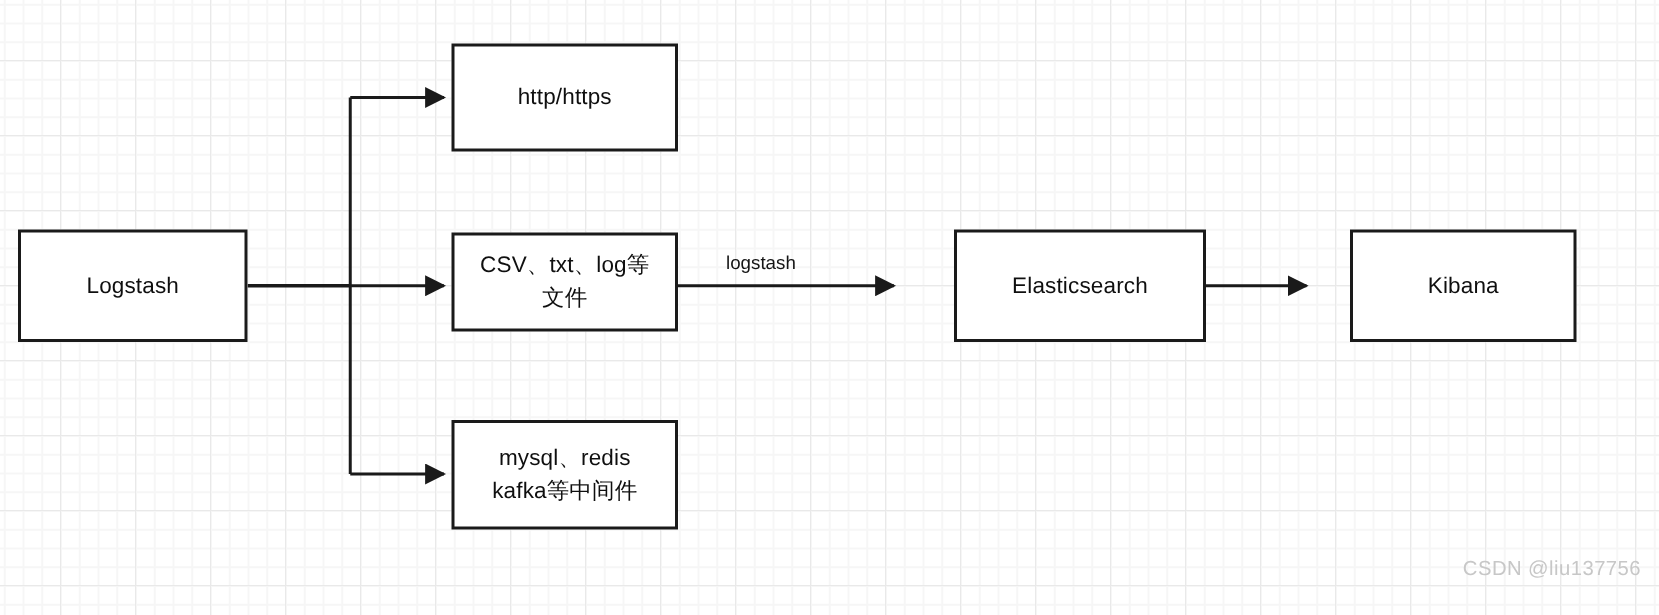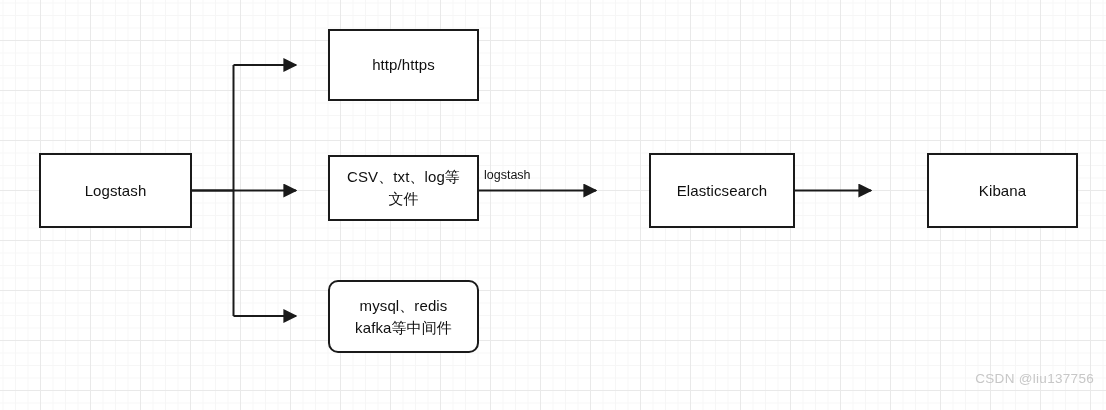--- a/index.html
+++ b/index.html
@@ -33,21 +33,20 @@
     background: #ffffff;
     display: flex;
     align-items: center;
     justify-content: center;
     text-align: center;
     color: #0f0f0f;
     font-size: 15px;
     line-height: 1.45;
     letter-spacing: 0.1px;
     z-index: 3;
-    margin-left: 27px;
   }
   .node .label {
     display: block;
     white-space: pre-line;
     padding: 0 6px;
   }
   svg.edges {
     position: absolute;
     left: 0;
     top: 0;
@@ -108,26 +107,26 @@
 
   <div class="node" id="node-http" style="left:301px; top:29px; width:151px; height:72px;">
     <span class="label">http/https</span>
   </div>
 
   <div class="node" id="node-files" style="left:301px; top:155px; width:151px; height:66px;">
     <span class="label">CSV、txt、log等
 文件</span>
   </div>
 
-  <div class="node" id="node-middleware" style="left:301px; top:280px; width:151px; height:73px;border-radius:10px;">
+  <div class="node" id="node-middleware" style="left:301px; top:280px; width:151px; height:73px;">
     <span class="label">mysql、redis
 kafka等中间件</span>
   </div>
 
-  <div class="node" id="node-elasticsearch" style="left:622px; top:153px; width:146px; height:75px;">
+  <div class="node" id="node-elasticsearch" style="left:636px; top:153px; width:168px; height:75px;">
     <span class="label">Elasticsearch</span>
   </div>
 
   <div class="node" id="node-kibana" style="left:900px; top:153px; width:151px; height:75px;">
     <span class="label">Kibana</span>
   </div>
 
   <div class="edge-label" style="left:484px; top:168px;">logstash</div>
 
   <div class="watermark">CSDN @liu137756</div>

